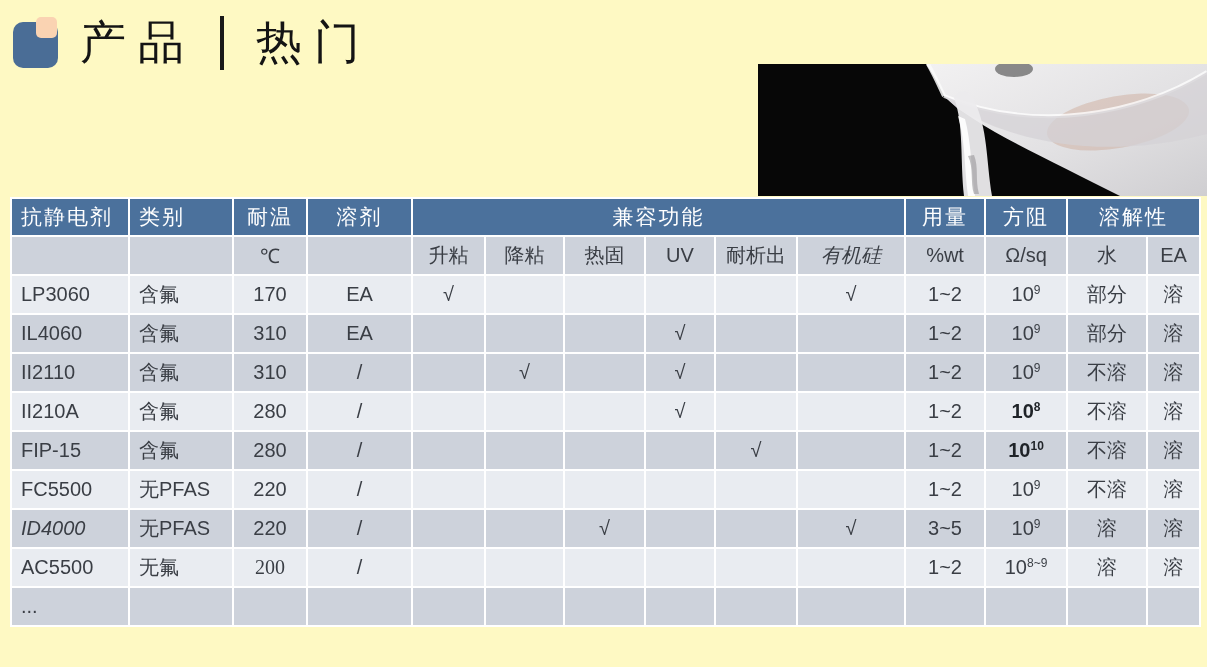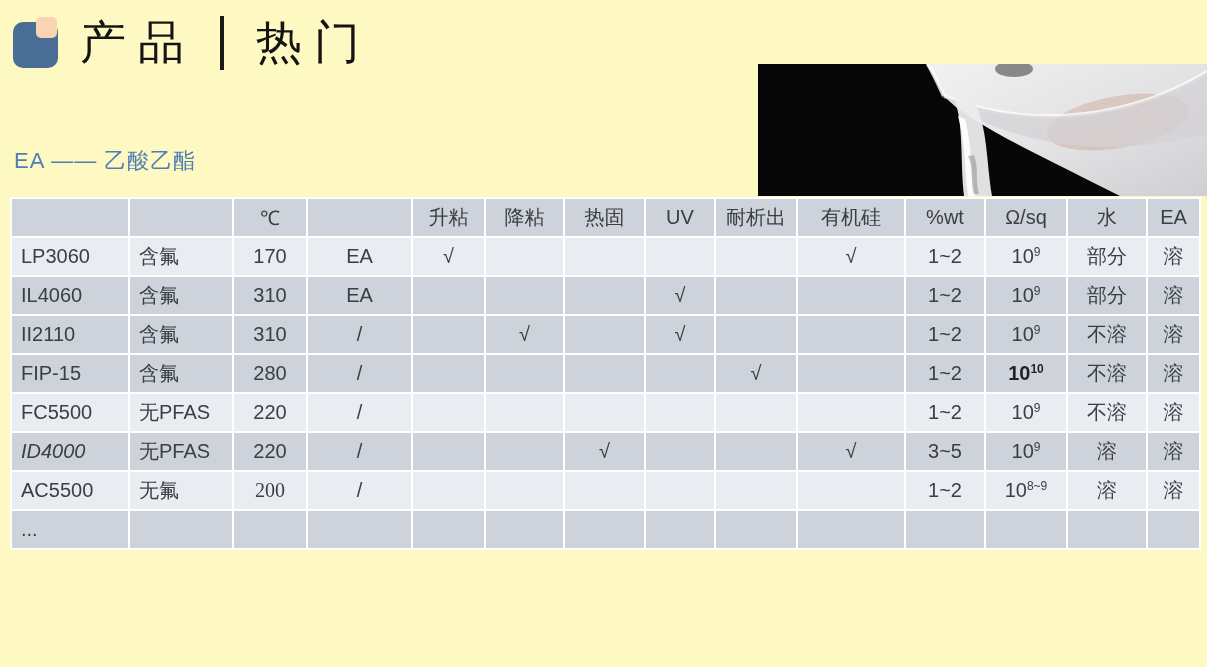--- a/index.html
+++ b/index.html
@@ -74,52 +74,61 @@
       <ellipse cx="256" cy="5" rx="19" ry="8" fill="#6f6f6f" opacity="0.8"></ellipse>
 
       <path d="M196,34 C206,60 202,95 206,132 L234,132 C228,95 230,65 216,36 C209,24 200,26 196,34 Z" fill="#ecebed" opacity="0.95"></path>
       <path d="M200,52 C208,80 206,105 210,132 L217,132 C213,100 213,78 207,55 Z" fill="#ffffff" opacity="0.9"></path>
       <path d="M210,92 C216,104 212,118 216,130 L221,130 C217,115 221,104 216,91 Z" fill="#98969a" opacity="0.6"></path>
 
       <path d="M170,0 C178,14 182,24 186,32" stroke="#fafafa" stroke-width="4" fill="none" opacity="0.85"></path>
     </svg>
   </div>
 
-  <div class="subtitle" style="color: rgb(78, 127, 179);">EA —— 乙酸乙酯</div>
 
   <div class="tbl-wrap">
     <table>
       <colgroup>
         <col style="width:118px">
           <col style="width:104px">
           <col style="width:74px">
           <col style="width:105px">
         <col style="width:73px">
           <col style="width:79px">
           <col style="width:81px">
           <col style="width:70px">
         <col style="width:82px">
           <col style="width:108px">
           <col style="width:80px">
           <col style="width:82px">
         <col style="width:80px">
           <col style="width:53px">
       </colgroup>
       <thead>
+        <tr class="h1">
+          <th class="al" style="background: rgb(75, 113, 156);">抗静电剂</th>
+          <th class="al" style="background: rgb(75, 113, 156);">类别</th>
+          <th style="background: rgb(75, 113, 156);">耐温</th>
+          <th style="background: rgb(75, 113, 156);">溶剂</th>
+          <th colspan="6" style="background: rgb(75, 113, 156);">兼容功能</th>
+          <th style="background: rgb(75, 113, 156);">用量</th>
+          <th style="background: rgb(75, 113, 156);">方阻</th>
+          <th colspan="2" style="background: rgb(75, 113, 156);">溶解性</th>
+        </tr>
         <tr class="h2">
           <td style="background: rgb(205, 210, 219);"></td>
           <td style="background: rgb(205, 210, 219);"></td>
           <td style="background: rgb(205, 210, 219);">℃</td>
           <td style="background: rgb(205, 210, 219);"></td>
           <td style="background: rgb(205, 210, 219);">升粘</td>
           <td style="background: rgb(205, 210, 219);">降粘</td>
           <td style="background: rgb(205, 210, 219);">热固</td>
           <td style="background: rgb(205, 210, 219);">UV</td>
           <td style="background: rgb(205, 210, 219); margin-top: 12px;">耐析出</td>
-          <td style="background: rgb(205, 210, 219);">有机硅</td>
+          <td style="background: rgb(205, 210, 219); font-style: italic;">有机硅</td>
           <td style="background: rgb(205, 210, 219);">%wt</td>
           <td style="background: rgb(205, 210, 219);">Ω/sq</td>
           <td style="background: rgb(205, 210, 219);">水</td>
           <td style="background: rgb(205, 210, 219);">EA</td>
         </tr>
       </thead>
       <tbody id="rows">
           <tr>
             <td class="al" style="background: rgb(233, 236, 241);">LP3060</td>
             <td class="al" style="background: rgb(233, 236, 241);">含氟</td>
@@ -162,20 +171,36 @@
             <td style="background: rgb(205, 210, 219);"></td>
             <td style="background: rgb(205, 210, 219);">√</td>
             <td style="background: rgb(205, 210, 219);"></td>
             <td style="background: rgb(205, 210, 219);"></td>
             <td style="background: rgb(205, 210, 219);">1~2</td>
             <td style="background: rgb(205, 210, 219);">10<sup>9</sup></td>
             <td style="background: rgb(205, 210, 219);">不溶</td>
             <td style="background: rgb(205, 210, 219);">溶</td>
           </tr>
           <tr>
+            <td class="al" style="background: rgb(233, 236, 241);">II210A</td>
+            <td class="al" style="background: rgb(233, 236, 241);">含氟</td>
+            <td style="background: rgb(233, 236, 241);">280</td>
+            <td style="background: rgb(233, 236, 241);">/</td>
+            <td style="background: rgb(233, 236, 241);"></td>
+            <td style="background: rgb(233, 236, 241);"></td>
+            <td style="background: rgb(233, 236, 241);"></td>
+            <td style="background: rgb(233, 236, 241);">√</td>
+            <td style="background: rgb(233, 236, 241);"></td>
+            <td style="background: rgb(233, 236, 241);"></td>
+            <td style="background: rgb(233, 236, 241);">1~2</td>
+            <td class="b" style="background: rgb(233, 236, 241);">10<sup>8</sup></td>
+            <td style="background: rgb(233, 236, 241);">不溶</td>
+            <td style="background: rgb(233, 236, 241);">溶</td>
+          </tr>
+          <tr>
             <td class="al" style="background: rgb(205, 210, 219);">FIP-15</td>
             <td class="al" style="background: rgb(205, 210, 219);">含氟</td>
             <td style="background: rgb(205, 210, 219);">280</td>
             <td style="background: rgb(205, 210, 219);">/</td>
             <td style="background: rgb(205, 210, 219);"></td>
             <td style="background: rgb(205, 210, 219);"></td>
             <td style="background: rgb(205, 210, 219);"></td>
             <td style="background: rgb(205, 210, 219);"></td>
             <td style="background: rgb(205, 210, 219);">√</td>
             <td style="background: rgb(205, 210, 219);"></td>

